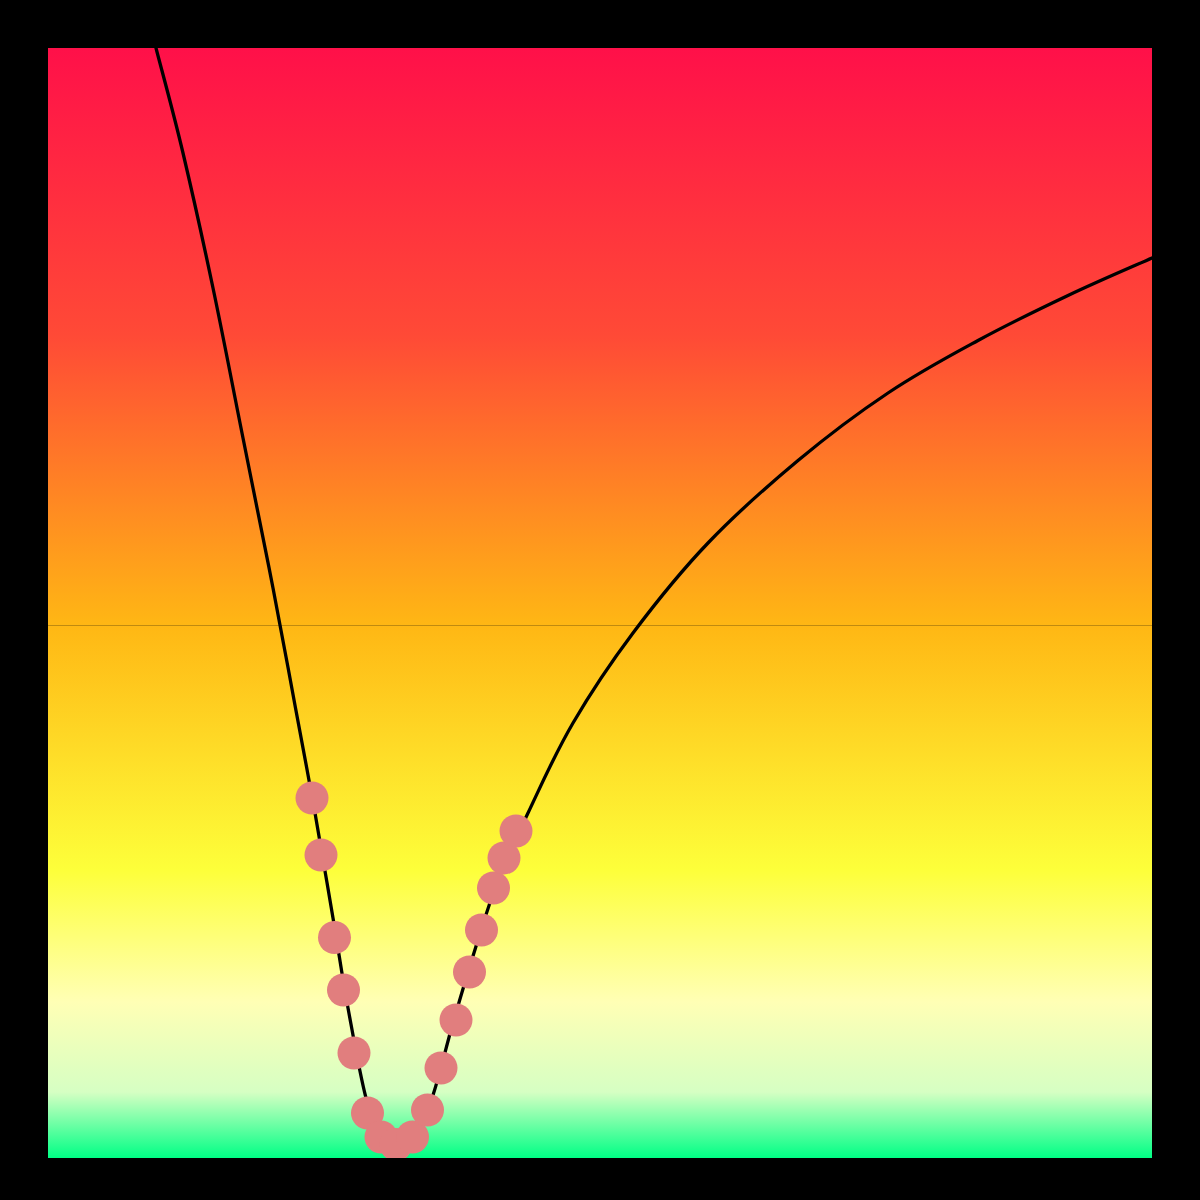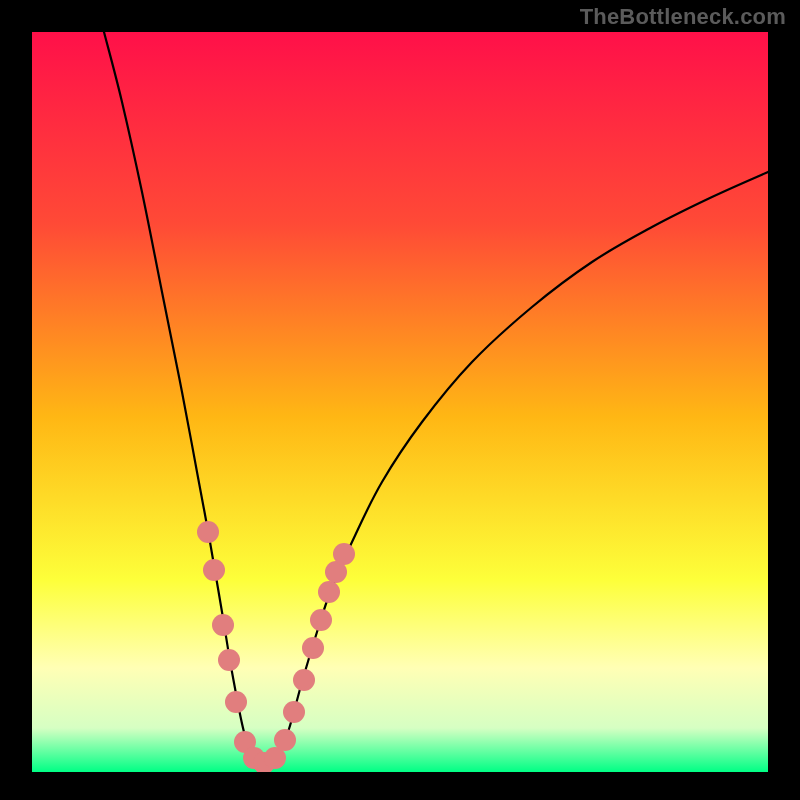--- a/index.html
+++ b/index.html
@@ -66,21 +66,20 @@
   .dot {
     fill: #e17e7e;
     stroke: none;
   }
 </style>
 </head>
 <body>
 
 <div class="outer">
 
-  <div class="watermark">TheBottleneck.com</div>
 
   <div class="plot">
 
     <div class="gradient-stack">
       <div class="g-slice g-red" style="flex:0 0 26%"></div>
       <div class="g-slice g-orange" style="flex:0 0 26%"></div>
       <div class="g-slice g-yellow" style="flex:0 0 22%"></div>
       <div class="g-slice g-lime" style="flex:0 0 12%"></div>
       <div class="g-slice g-pale" style="flex:0 0 8%"></div>
       <div class="g-slice g-green" style="flex:0 0 6%"></div>

